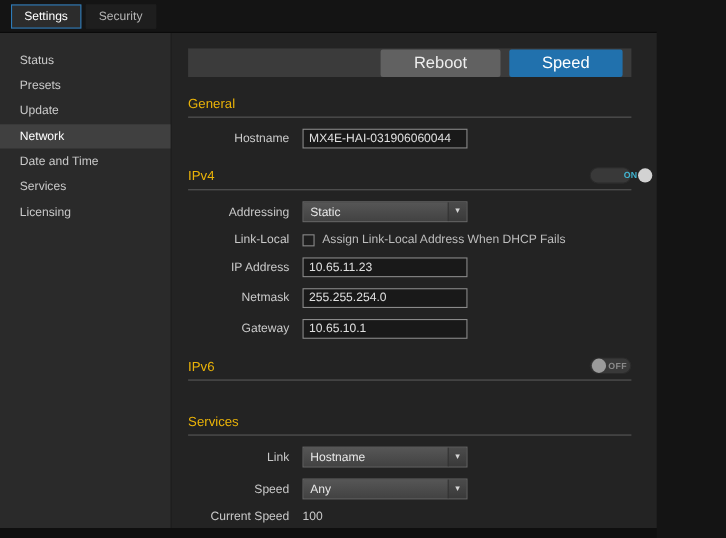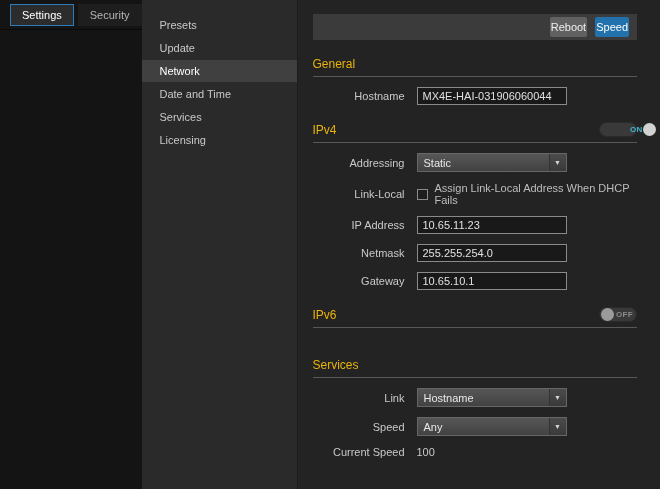--- a/index.html
+++ b/index.html
@@ -1,18 +1,18 @@
 <!DOCTYPE html>
 <html><head>
 <meta charset="utf-8">
 <style>
   * { margin:0; padding:0; box-sizing:border-box; }
   html,body { width:660px; height:489px; overflow:hidden; background:#141414;
               font-family:"Liberation Sans", sans-serif; }
-  .app { width:660px; height:489px; display:flex; }
+  .app { width:597px; height:489px; display:flex; flex-direction:column; }
 
   
   .topbar { height:30px; background:#141414; display:flex; align-items:center;
             padding-left:10px; gap:4px; flex:0 0 auto; border-bottom:1px solid #0a0a0a; }
   .tab { font-size:11px; color:#b5b5b5; padding:4px 11px; background:#1e1e1e;
          border:1px solid #1e1e1e; cursor:pointer; }
   .tab-active { color:#fff; background:#2c2c2c; border:1px solid #2d7bb9; }
 
   .body-row { flex:1; display:flex; min-height:0; }
 
@@ -20,21 +20,21 @@
   .sidebar { width:156px; background:#2a2a2a; padding-top:14px; flex:0 0 auto;
              border-right:1px solid #1c1c1c; }
   .side-item { font-size:11px; color:#c9c9c9; padding:5px 0 5px 18px; cursor:pointer;
                margin-bottom:1px; }
   .side-item.selected { background:#404040; color:#fff; }
 
   
   .content { flex:1; background:#232323; padding:14px 23px 0 15px; overflow:hidden; }
   .toolbar { background:#3b3b3b; height:26px; display:flex; align-items:center;
              justify-content:flex-end; gap:8px; padding:0 8px; }
-  .btn { font-size:11px; padding:4px 1px; border:none; border-radius:2px;
+  .btn { font-size:15px; padding:4px 30px; border:none; border-radius:2px;
          cursor:pointer; font-family:inherit; }
   .btn-gray { background:#616161; color:#eee; }
   .btn-blue { background:#2171ad; color:#fff; }
 
   .section-head { display:flex; align-items:center; justify-content:space-between;
                   border-bottom:1px solid #585858; padding-bottom:5px; margin-top:17px; }
   .section-head.gap-lg { margin-top:30px; }
   .section-title { color:#eab308; font-size:12px; }
 
   .row { display:flex; align-items:center; margin-top:10px; }
@@ -73,20 +73,21 @@
 <div class="app">
 
   <div class="topbar">
     <div class="tab tab-active">Settings</div>
     <div class="tab">Security</div>
   </div>
 
   <div class="body-row">
 
     <div class="sidebar">
+      <div class="side-item">Status</div>
       <div class="side-item">Presets</div>
       <div class="side-item">Update</div>
       <div class="side-item selected">Network</div>
       <div class="side-item">Date and Time</div>
       <div class="side-item">Services</div>
       <div class="side-item">Licensing</div>
     </div>
 
     <div class="content">
 

